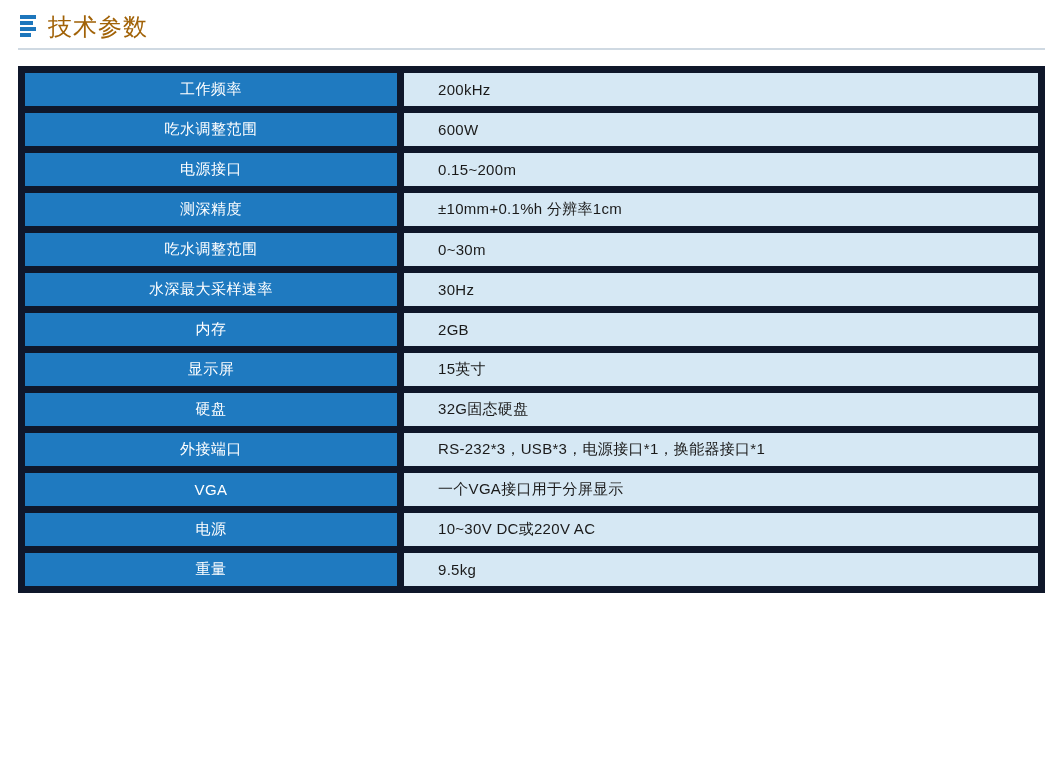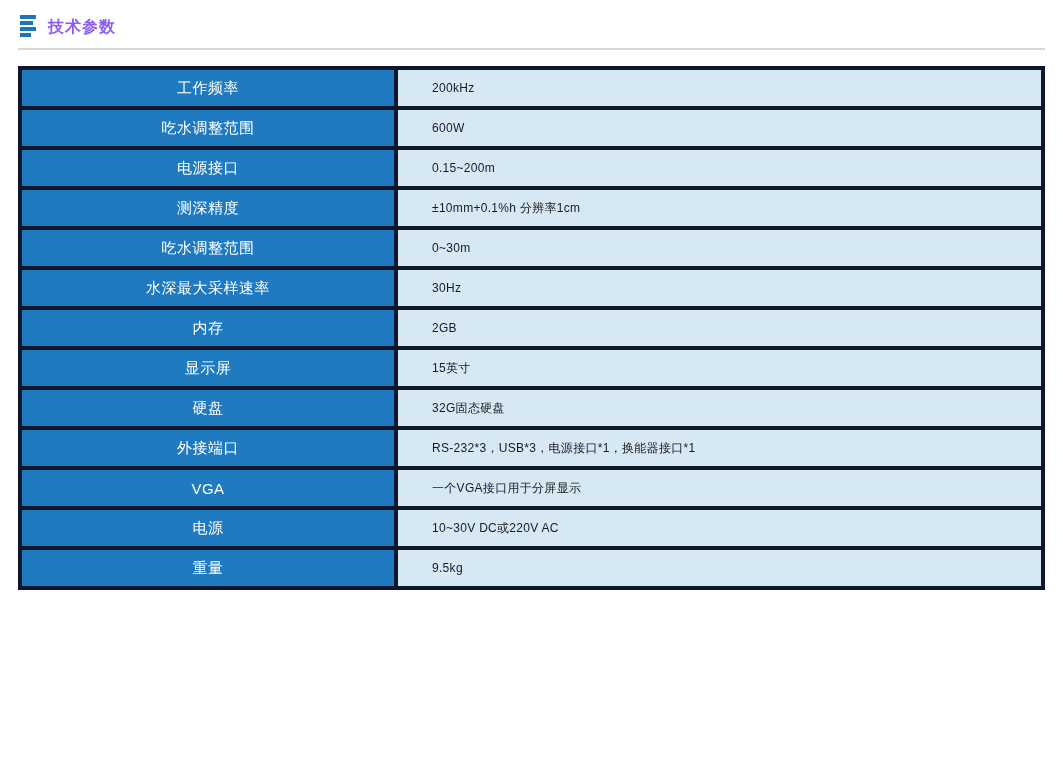--- a/index.html
+++ b/index.html
@@ -43,23 +43,23 @@
     left: 0;
     height: 4px;
     background: #1d76bc;
   }
   .header-mark i:nth-child(1) { top: 1px;  width: 16px; }
   .header-mark i:nth-child(2) { top: 7px;  width: 13px; }
   .header-mark i:nth-child(3) { top: 13px; width: 16px; }
   .header-mark i:nth-child(4) { top: 19px; width: 11px; }
 
   .header-title {
-    font-size: 16px;
-    font-weight: bold;
-    color: #8b5cf6;
+    font-size: 24px;
+    font-weight: normal;
+    color: #a16207;
     letter-spacing: 1px;
     line-height: 26px;
   }
 
   .header-rule {
     margin: 8px 18px 0 18px;
     height: 2px;
     background: #cfd9e2;
   }
 
@@ -67,36 +67,36 @@
   .spec-table {
     margin: 16px 18px 0 18px;
     border-collapse: collapse;
     width: 1027px;
     table-layout: fixed;
   }
   .spec-table tr {
     height: 40px;
   }
   .spec-table td {
-    border: 4px solid #0f172a;
+    border: 7px solid #0f172a;
     padding: 0;
     vertical-align: middle;
   }
   td.label {
     width: 372px;
     background: #1f7ac0;
     color: #ffffff;
     text-align: center;
     font-size: 15px;
     letter-spacing: 0.5px;
   }
   td.value {
     background: #d6e8f4;
     color: #1a1a1a;
-    font-size: 12px;
+    font-size: 15px;
     padding-left: 34px;
     letter-spacing: 0.3px;
   }
 </style>
 </head>
 <body>
 
 <div class="page">
 
   <div class="header">

